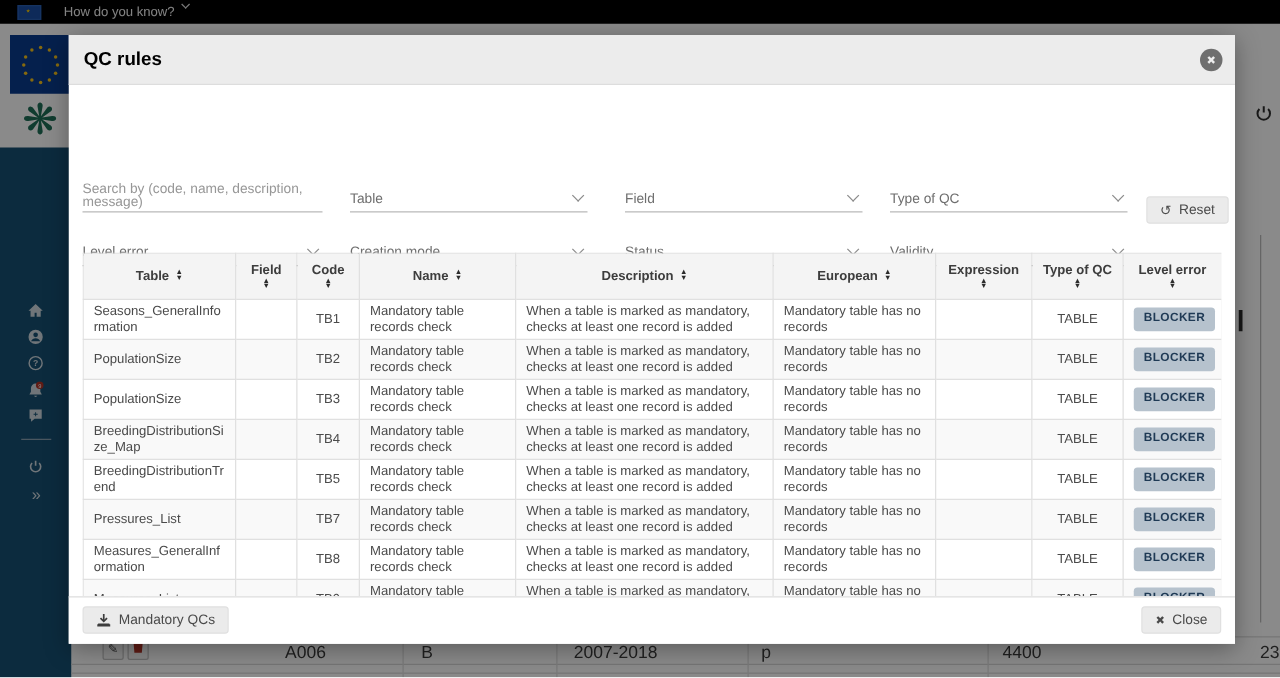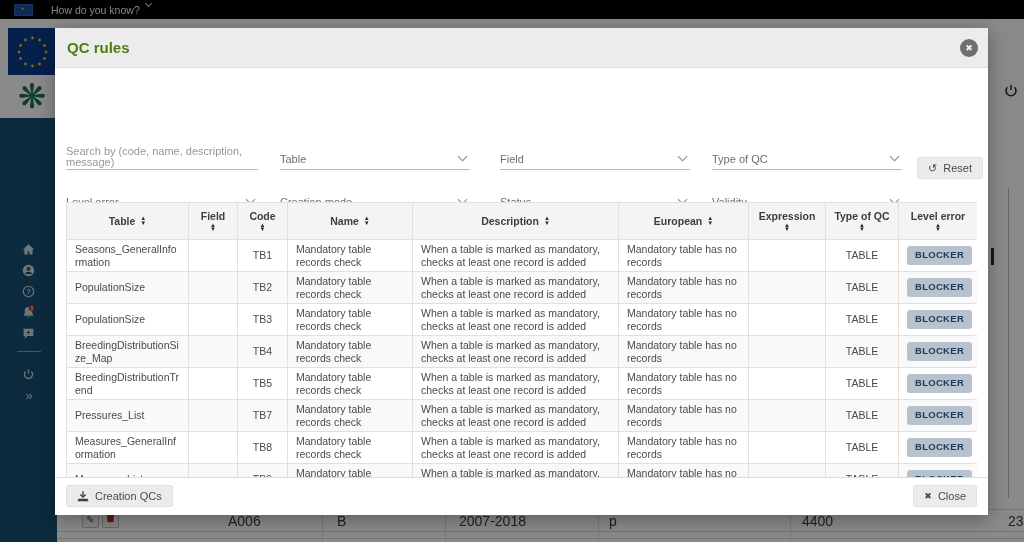--- a/index.html
+++ b/index.html
@@ -41,21 +41,21 @@
 
   
   .dim { position:absolute; inset:0; background:rgba(0,0,0,0.46); }
 
   
   .modal { position:absolute; left:55px; top:28px; width:933px; height:487px; background:#fff;
            box-shadow:0 4px 18px rgba(0,0,0,0.35); display:flex; flex-direction:column; }
   .m-header { height:40px; background:#ececec; border-bottom:1px solid #ddd; position:relative;
               flex:0 0 auto; }
   .m-title { position:absolute; left:12px; top:0; line-height:40px; font-size:15px; font-weight:bold;
-             color:#4d7c0f; }
+             color:#000000; }
   .m-close { position:absolute; right:10px; top:11px; width:18px; height:18px; border-radius:50%;
              background:#6f6f6f; color:#eee; font-size:9px; line-height:18px; text-align:center;
              cursor:pointer; }
 
   .m-body { position:relative; flex:1 1 auto; overflow:hidden; }
 
   
   .f-field { position:absolute; height:30px; border-bottom:1px solid #b9b9b9; }
   .f-label { position:absolute; left:0; bottom:4px; color:#6e6e6e; font-size:11px; }
   .f-search-label { position:absolute; left:0; bottom:2px; color:#979797; font-size:11px; line-height:10.5px; }
@@ -454,21 +454,21 @@
 
     <div class="m-footer">
       <button class="btn dl-btn">
         <span class="icon12">
           <svg width="12" height="12" viewBox="0 0 16 16" fill="none" stroke="#3d3d3d" stroke-width="1.8">
             <path d="M8 1.5v7.5"></path>
               <path d="M4.5 6L8 9.5 11.5 6"></path>
               <path d="M2 12.5h12M2 12.5V14h12v-1.5"></path>
           </svg>
         </span>
-        <span>Creation QCs</span>
+        <span>Mandatory QCs</span>
       </button>
       <button class="btn close-btn">
         <span style="font-size:9px">✖</span>
         <span>Close</span>
       </button>
     </div>
   </div>
 
 </div>
 

